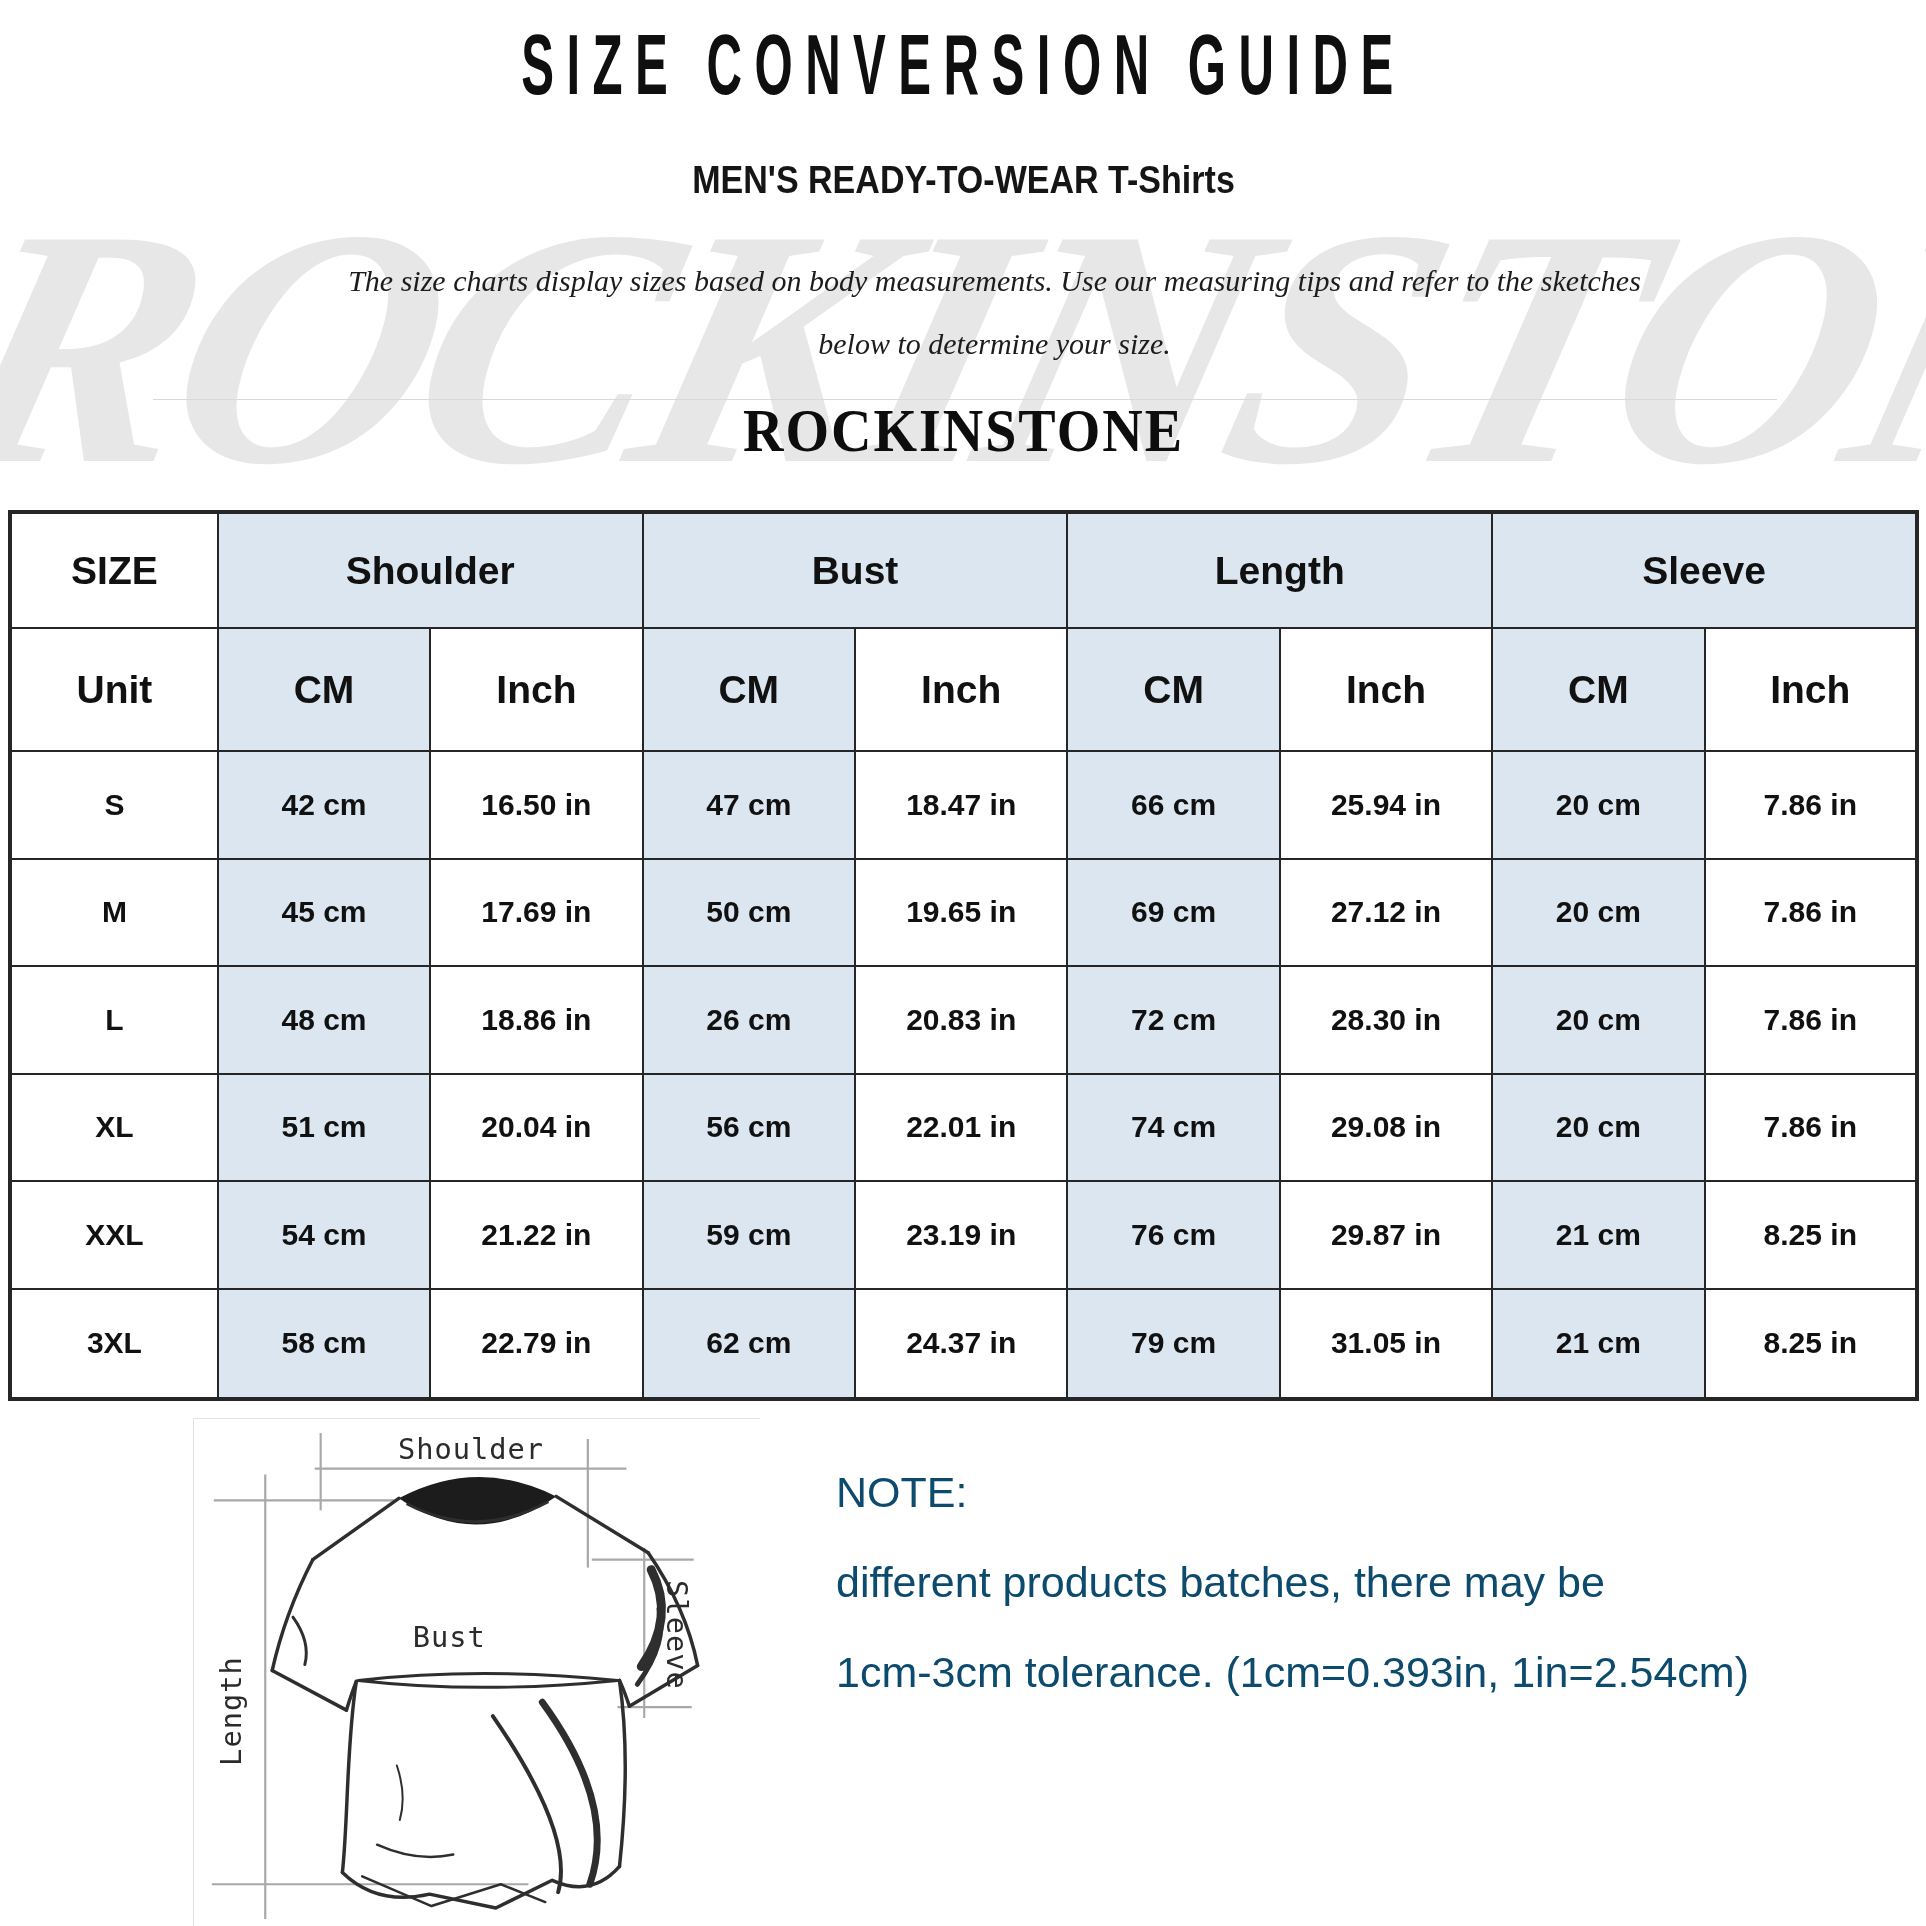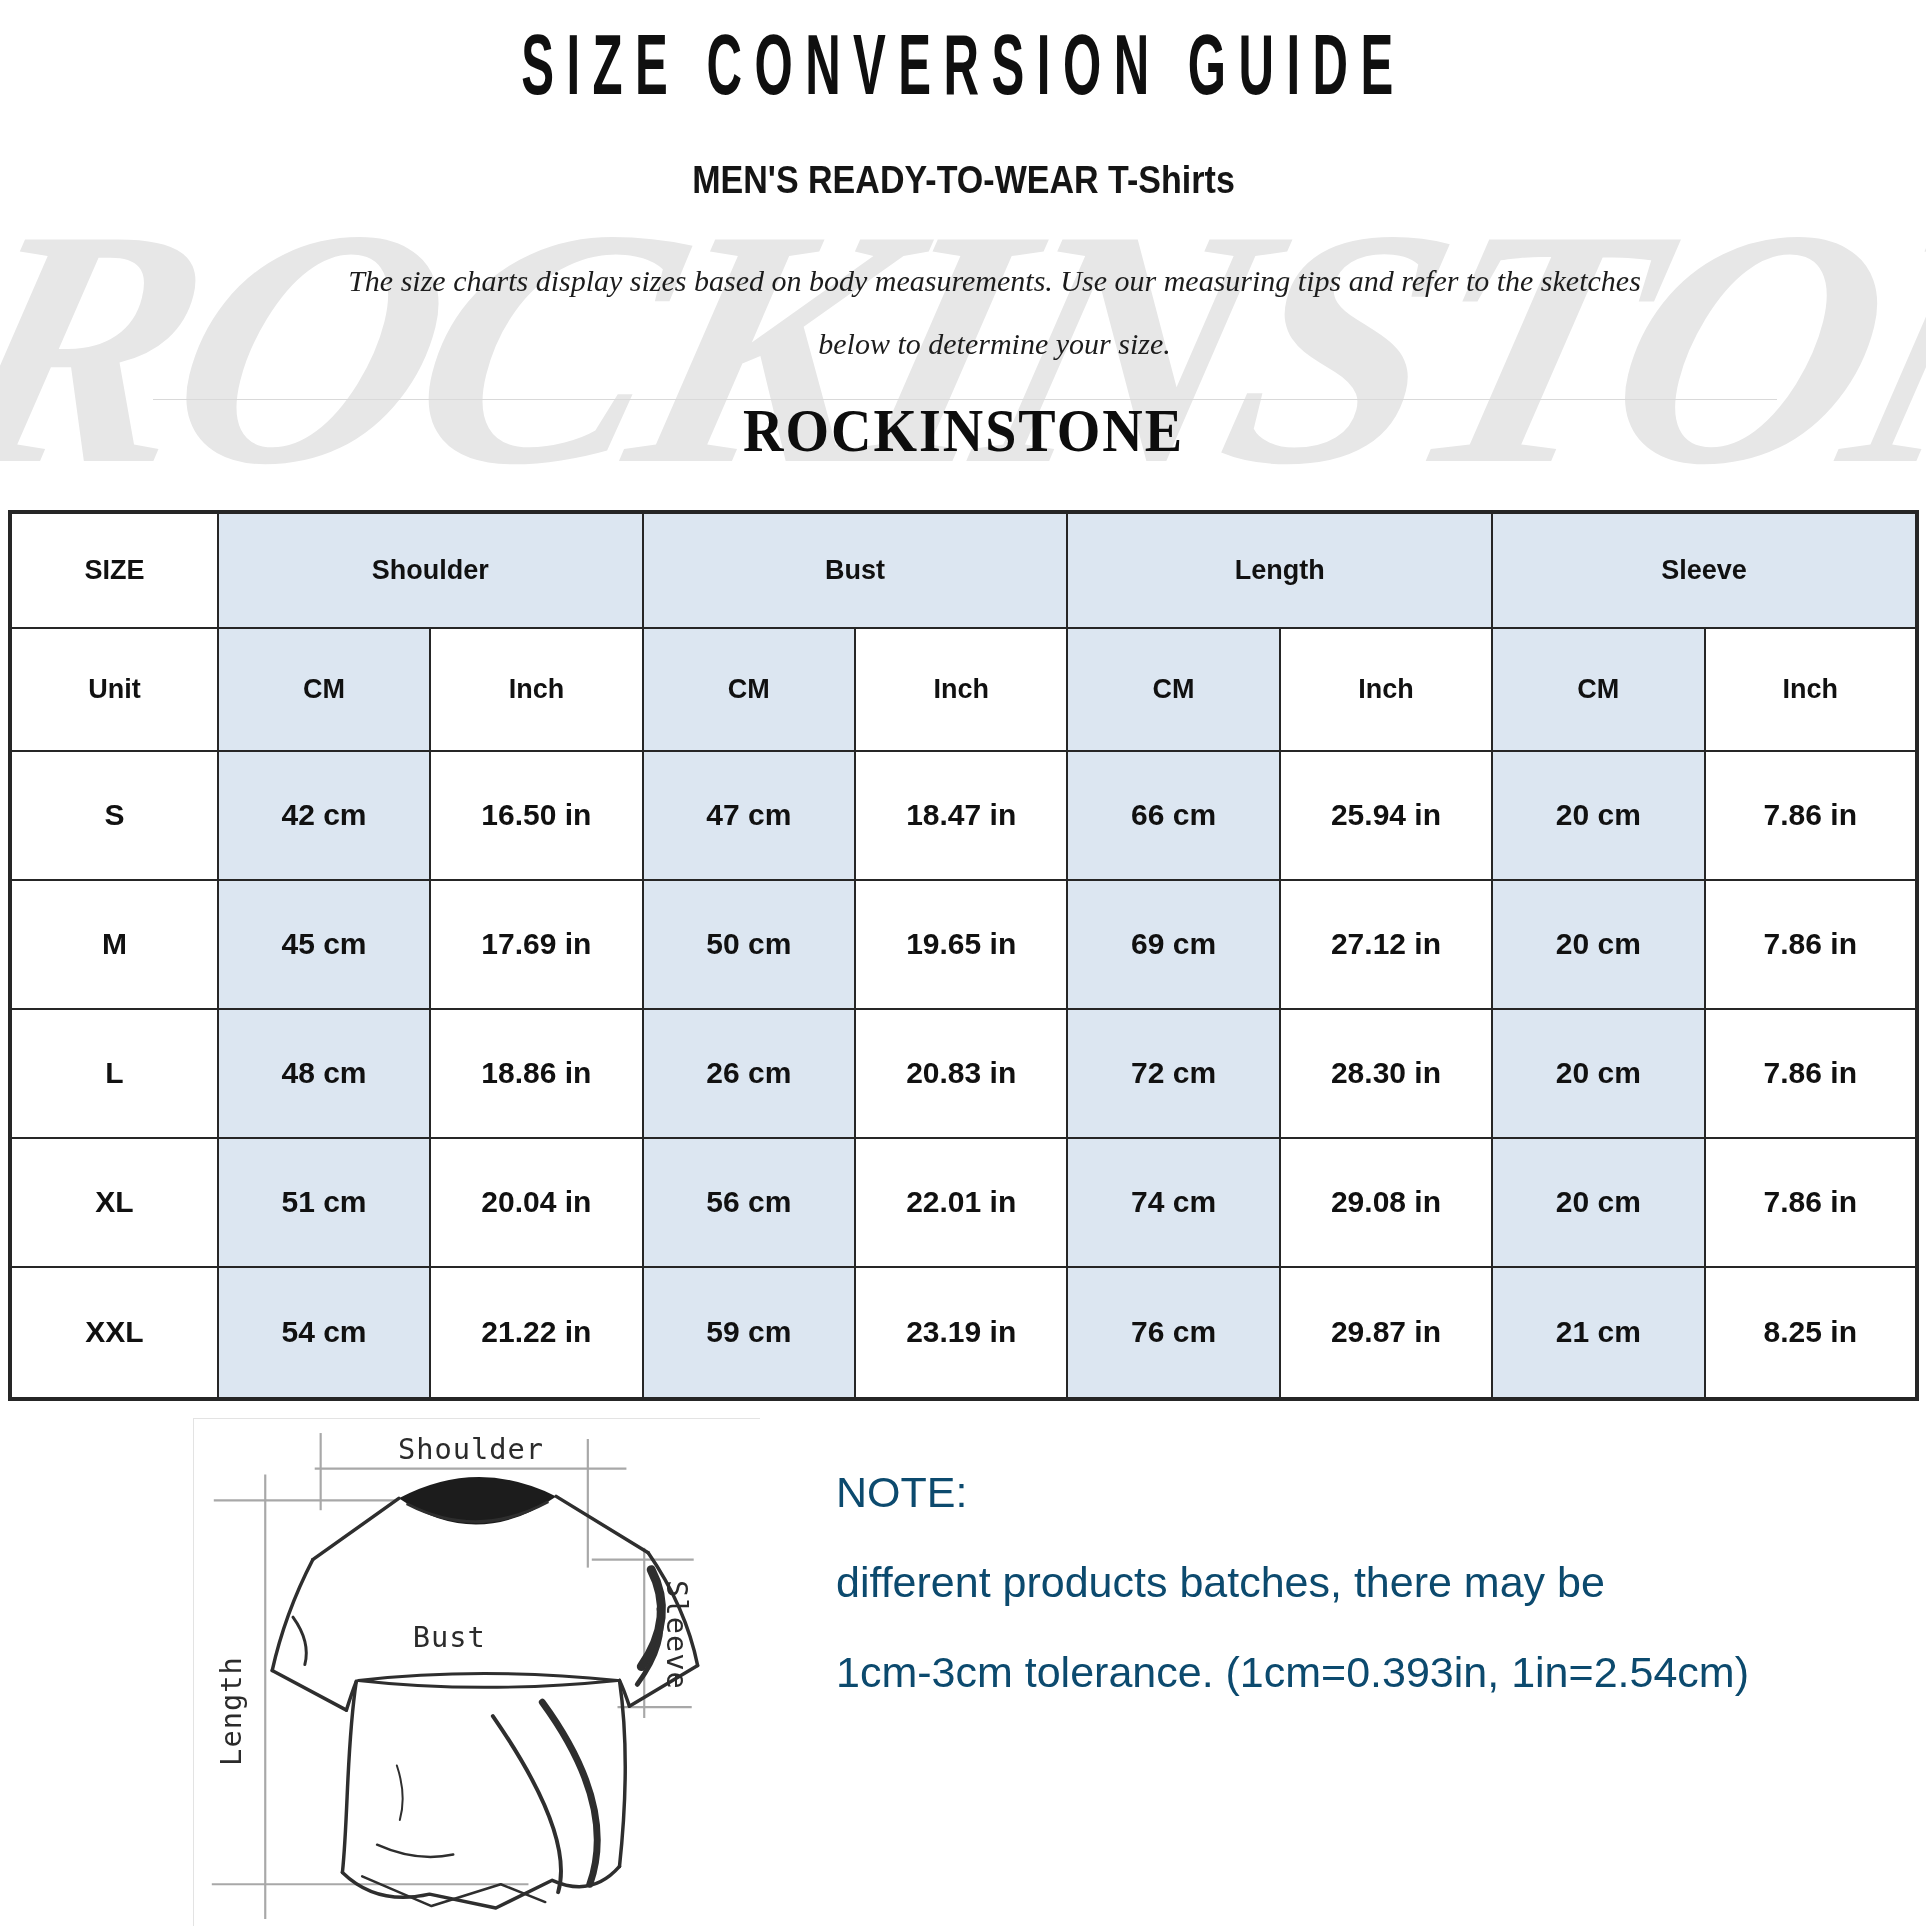--- a/index.html
+++ b/index.html
@@ -85,21 +85,21 @@
     background: #ffffff;
     text-align: center;
     font-weight: bold;
   }
   #size-table th, #size-table td {
     border: 2px solid #262626;
     padding: 0;
     vertical-align: middle;
   }
   #size-table { border: 4px solid #262626; }
-  #size-table th { font-size: 27px; }
+  #size-table th { font-size: 39px; }
   #size-table td { font-size: 30px; }
   #size-table .blue { background: #dce6f1; }
   #size-table tr.group-row { height: 116px; }
   #size-table tr.unit-row { height: 123px; }
 
   
   #diagram {
     top: 1418px; left: 193px; width: 566px; height: 509px;
     border-left: 1px solid #e3e3e3;
     border-top: 1px solid #e3e3e3;
@@ -216,20 +216,31 @@
         <td>7.86 in</td>
       </tr>
       <tr>
         <td>XXL</td>
         <td class="blue">54 cm</td>
         <td>21.22 in</td>
         <td class="blue">59 cm</td>
         <td>23.19 in</td>
         <td class="blue">76 cm</td>
         <td>29.87 in</td>
+        <td class="blue">21 cm</td>
+        <td>8.25 in</td>
+      </tr>
+      <tr>
+        <td>3XL</td>
+        <td class="blue">58 cm</td>
+        <td>22.79 in</td>
+        <td class="blue">62 cm</td>
+        <td>24.37 in</td>
+        <td class="blue">79 cm</td>
+        <td>31.05 in</td>
         <td class="blue">21 cm</td>
         <td>8.25 in</td>
       </tr>
     </tbody>
 </table>
 
 <div id="diagram" class="abs">
   <svg width="566" height="509" viewBox="0 0 572 514">
 
     <line class="guide" x1="122" y1="50" x2="437" y2="50"></line>

